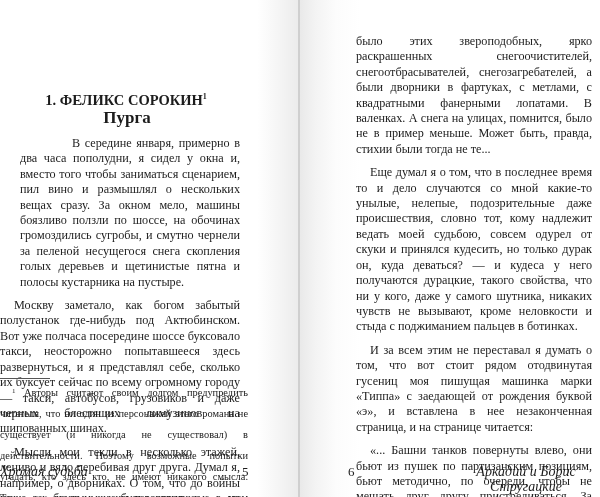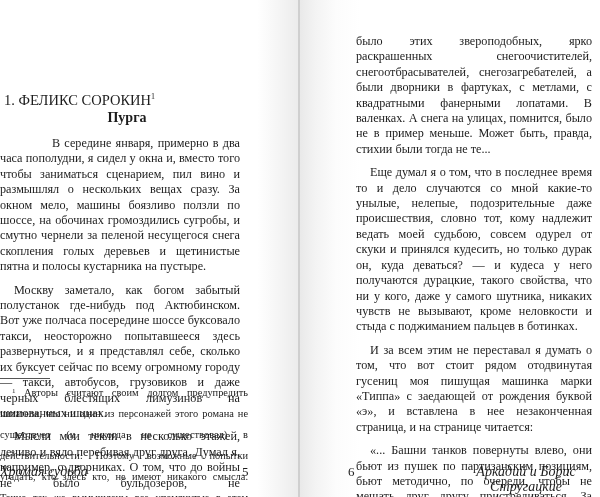--- a/index.html
+++ b/index.html
@@ -21,30 +21,30 @@
       background: linear-gradient(to right, #e9e9e9 0%, #f3f3f3 5%, #fcfcfc 12%, #ffffff 20%, #ffffff 100%);
     }
     .gutter {
       position: absolute; left: 298px; top: 0; width: 2px; height: 497px;
       background: #cfcfcf;
     }
     .col { position: absolute; font-size: 12.2px; line-height: 15.4px; }
     .left-col { left: 0; top: 88px; width: 248px; }
     .right-col { left: 348px; top: 26px; width: 252px; }
     .chapter-title {
-      text-align: left; font-weight: normal; font-size: 14.5px;
+      text-align: center; font-weight: bold; font-size: 14.5px;
       line-height: 18px; margin: 0 0 1px 0; padding-left: 4px;
     }
     .chapter-title sup { font-size: 8px; vertical-align: 6px; }
     .chapter-sub {
-      text-align: center; font-weight: bold; font-size: 14px;
+      text-align: center; font-weight: bold; font-size: 17px;
       line-height: 16px; margin: 0 0 10px 0; padding-left: 6px;
     }
     p { margin: 8px; text-align: justify; text-indent: 14px; }
-    p.first { text-indent: 52px; }
+    p.first { text-indent: 52px; padding-left: 20px; }
     .left-col p { margin-left: 0; }
     .footnote-rule {
       position: absolute; left: 0; top: 378px; width: 50px; height: 1px;
       background: #555;
     }
     .footnote {
       position: absolute; left: 0; top: 381px; width: 248px;
       font-size: 10.4px; line-height: 21px; text-align: justify;
       text-indent: 12px;
     }

